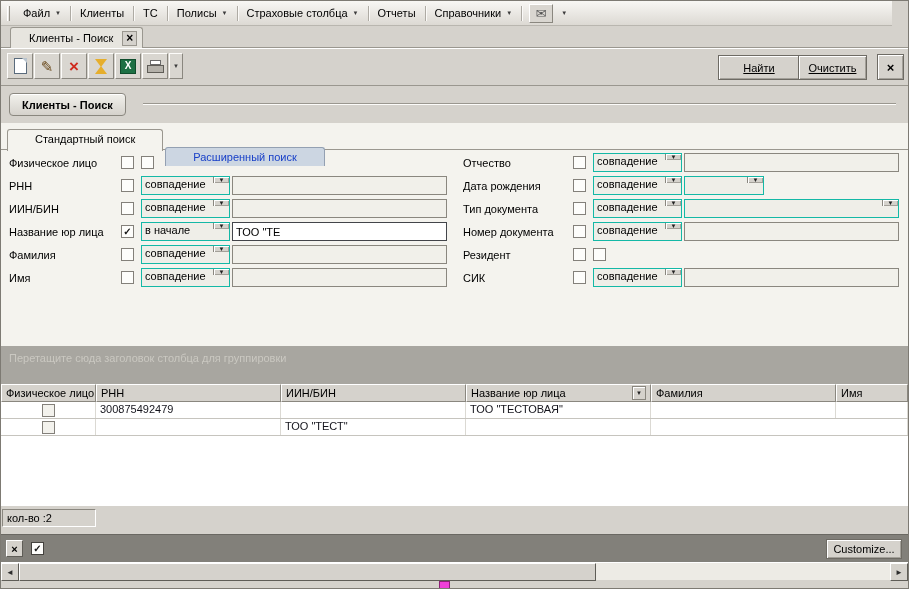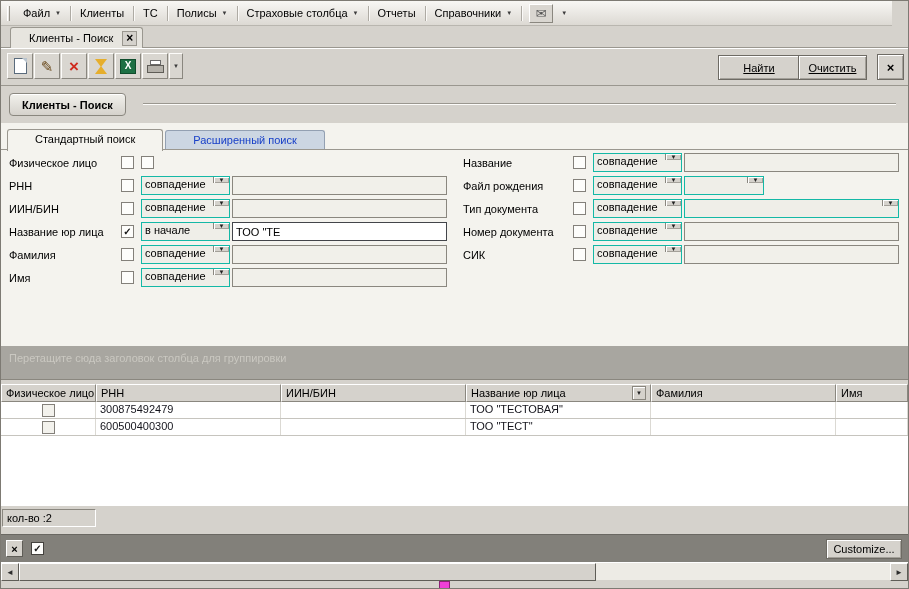--- a/index.html
+++ b/index.html
@@ -64,21 +64,21 @@
   .group-line { position:absolute; left:142px; right:12px; top:17px; height:2px;
     border-top:1px solid #9a978f; border-bottom:1px solid #fdfcfa; }
 
   
   .form-panel { position:absolute; top:122px; left:0; right:0; height:223px; background:#f4f3ee; }
   .stab-line { position:absolute; top:26px; left:0; right:0; border-top:1px solid #9a978f; }
   .stabs { position:absolute; top:6px; left:6px; display:flex; }
   .stab { padding:3px 27px 2px; border:1px solid #9a978f; border-bottom:none; border-radius:3px 3px 0 0;
     margin-right:2px; white-space:nowrap; cursor:default; }
   .stab.active { background:#f4f3ee; height:22px; position:relative; z-index:2; }
-  .stab.inactive { background:#ccd6e2; color:#1840c8; height:19px; margin-top:1px; border-color:#93a0b2; }
+  .stab.inactive { background:#ccd6e2; color:#1840c8; height:19px; margin-top:18px; border-color:#93a0b2; }
 
   .fcol { position:absolute; top:28px; }
   .fcol.left  { left:8px;  width:448px; }
   .fcol.right { left:462px; width:442px; }
   .frow { display:flex; align-items:center; height:23px; }
   .fcol.left  .flabel { width:112px; flex:none; }
   .fcol.right .flabel { width:110px; flex:none; }
   .fcb { width:13px; height:13px; flex:none; background:#fdfdfb; border:1px solid #83807a;
     display:inline-flex; align-items:center; justify-content:center; margin-right:7px; }
   .fcb .cbmark { font-size:10px; line-height:1; color:#111; font-weight:bold; }
@@ -88,21 +88,21 @@
   .combo.date { width:80px; }
   .combo-text { flex:1; padding:1px 3px 0; overflow:hidden; white-space:nowrap; }
   .combo-btn { width:16px; flex:none; border-left:1px solid #8a877f; background:#d5d2cc;
     box-shadow:inset 1px 1px 0 #fff, inset -1px -1px 0 #a3a099; display:flex; align-items:center; justify-content:center; }
   .combo-btn .arr { font-size:6px; color:#222; line-height:1; }
   .tinput { width:215px; height:19px; flex:none; border:1px solid #8a877f; background:#f1f0ea;
     font-family:"Liberation Sans", sans-serif; font-size:11px; padding:0 3px; color:#000; }
   .tinput.focus { background:#fff; border:1px solid #43454a; }
 
   
-  .hintbar { position:absolute; top:345px; left:0; right:0; height:34px; background:#a8a6a0;
+  .hintbar { position:absolute; top:345px; left:0; right:0; height:54px; background:#a8a6a0;
     color:#cac8c1; padding:6px 8px; border-bottom:1px solid #8a877f; }
   .ghead { position:absolute; top:383px; left:0; right:0; height:18px; display:flex; background:#d5d2cc; }
   .gh { display:flex; align-items:center; padding:0 4px; overflow:hidden; white-space:nowrap;
     border-top:1px solid #fff; border-left:1px solid #fff; border-right:1px solid #8a877f; border-bottom:1px solid #8a877f; }
   .c0 { width:95px; flex:none; }
   .c1,.c2,.c3,.c4 { width:185px; flex:none; }
   .c5 { flex:1; min-width:0; }
   .gh-filter { margin-left:auto; width:14px; height:14px; flex:none; border:1px solid #8a877f; background:#d5d2cc;
     box-shadow:inset 1px 1px 0 #fff; display:flex; align-items:center; justify-content:center; }
   .gh-filter .arr { font-size:6px; line-height:1; color:#222; }
@@ -307,32 +307,32 @@
           <span class="combo-btn">
               <span class="arr">▼</span>
             </span>
         </span>
         <input class="tinput" value="" style="">
       </div>
     </div>
 
     <div class="fcol right">
       <div class="frow">
-        <span class="flabel">Название</span>
-        <span class="fcb"></span>
-        <span class="combo">
-          <span class="combo-text">совпадение</span>
-          <span class="combo-btn">
-              <span class="arr">▼</span>
-            </span>
-        </span>
-        <input class="tinput" value="" style="">
-      </div>
-      <div class="frow">
-        <span class="flabel">Файл рождения</span>
+        <span class="flabel">Отчество</span>
+        <span class="fcb"></span>
+        <span class="combo">
+          <span class="combo-text">совпадение</span>
+          <span class="combo-btn">
+              <span class="arr">▼</span>
+            </span>
+        </span>
+        <input class="tinput" value="" style="">
+      </div>
+      <div class="frow">
+        <span class="flabel">Дата рождения</span>
         <span class="fcb"></span>
         <span class="combo">
           <span class="combo-text">совпадение</span>
           <span class="combo-btn">
               <span class="arr">▼</span>
             </span>
         </span>
         <span class="combo date">
           <span class="combo-text"></span>
           <span class="combo-btn">
@@ -359,20 +359,25 @@
       <div class="frow">
         <span class="flabel">Номер документа</span>
         <span class="fcb"></span>
         <span class="combo">
           <span class="combo-text">совпадение</span>
           <span class="combo-btn">
               <span class="arr">▼</span>
             </span>
         </span>
         <input class="tinput" value="" style="">
+      </div>
+      <div class="frow">
+        <span class="flabel">Резидент</span>
+        <span class="fcb"></span>
+        <span class="fcb"></span>
       </div>
       <div class="frow">
         <span class="flabel">СИК</span>
         <span class="fcb"></span>
         <span class="combo">
           <span class="combo-text">совпадение</span>
           <span class="combo-btn">
               <span class="arr">▼</span>
             </span>
         </span>
@@ -417,21 +422,20 @@
       <div class="gc c1">300875492479</div>
       <div class="gc c2"></div>
       <div class="gc c3">ТОО "ТЕСТОВАЯ"</div>
       <div class="gc c4"></div>
       <div class="gc c5"></div>
     </div>
     <div class="grow">
       <div class="gc c0 center">
         <span class="fcb"></span>
       </div>
-      <div class="gc c1">600500400300</div>
       <div class="gc c2"></div>
       <div class="gc c3">ТОО "ТЕСТ"</div>
       <div class="gc c4"></div>
       <div class="gc c5"></div>
     </div>
   </div>
 
   <div class="countbox">
     <span>кол-во :2</span>
   </div>

